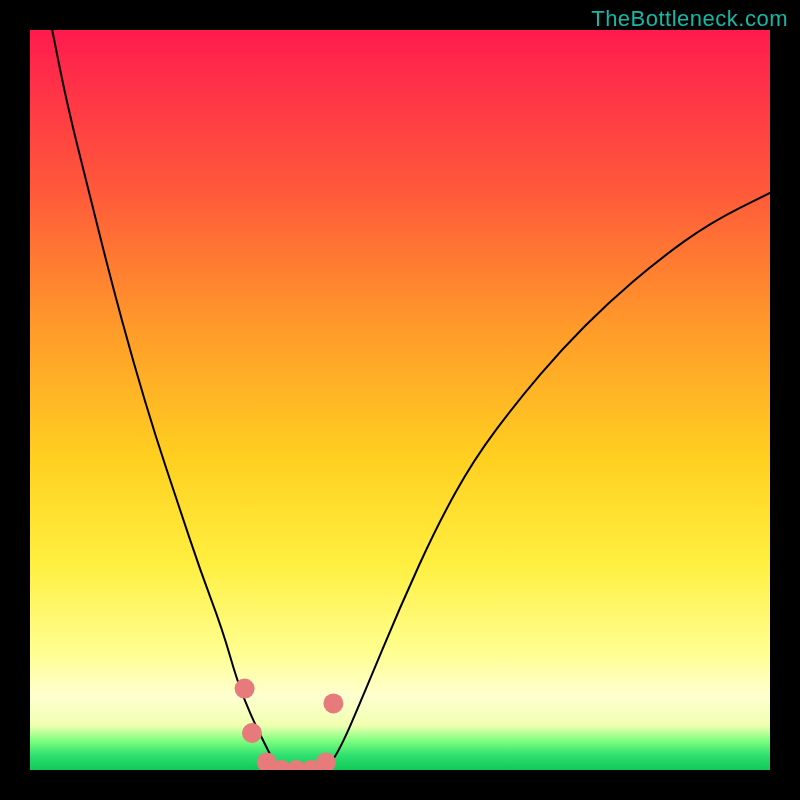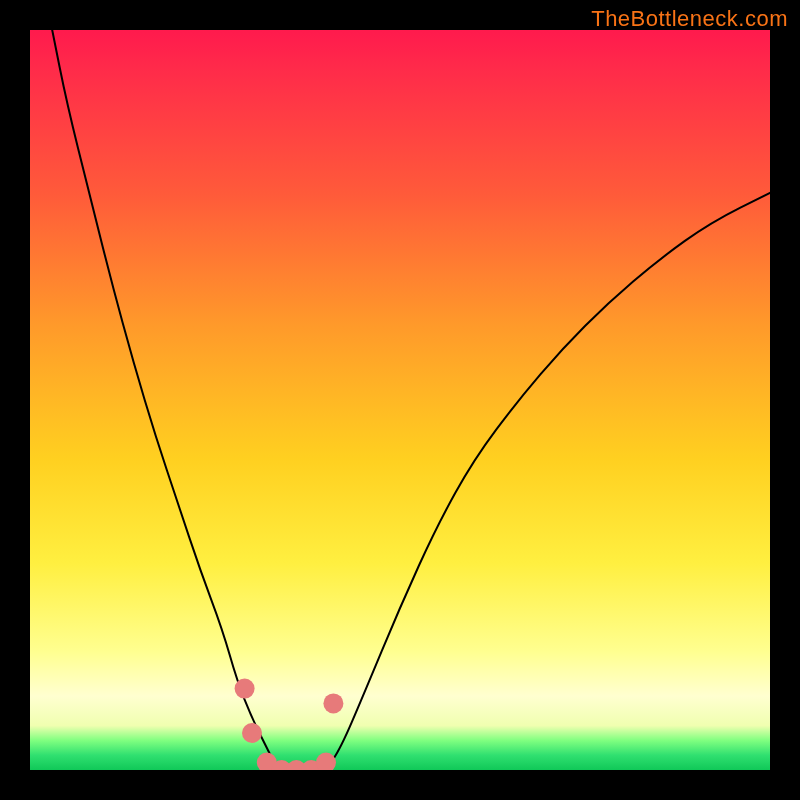--- a/index.html
+++ b/index.html
@@ -40,21 +40,21 @@
       #80ff80 96%,
       #30e070 98%,
       #10c858 100%
     );
     overflow: hidden;
   }
   .watermark {
     position: absolute;
     top: 6px;
     right: 12px;
-    color: #f97316;
+    color: #14b8a6;
     font-size: 22px;
     font-weight: 500;
     letter-spacing: 0.5px;
     z-index: 10;
   }
   svg.curves {
     position: absolute;
     top: 0;
     left: 0;
     width: 740px;

